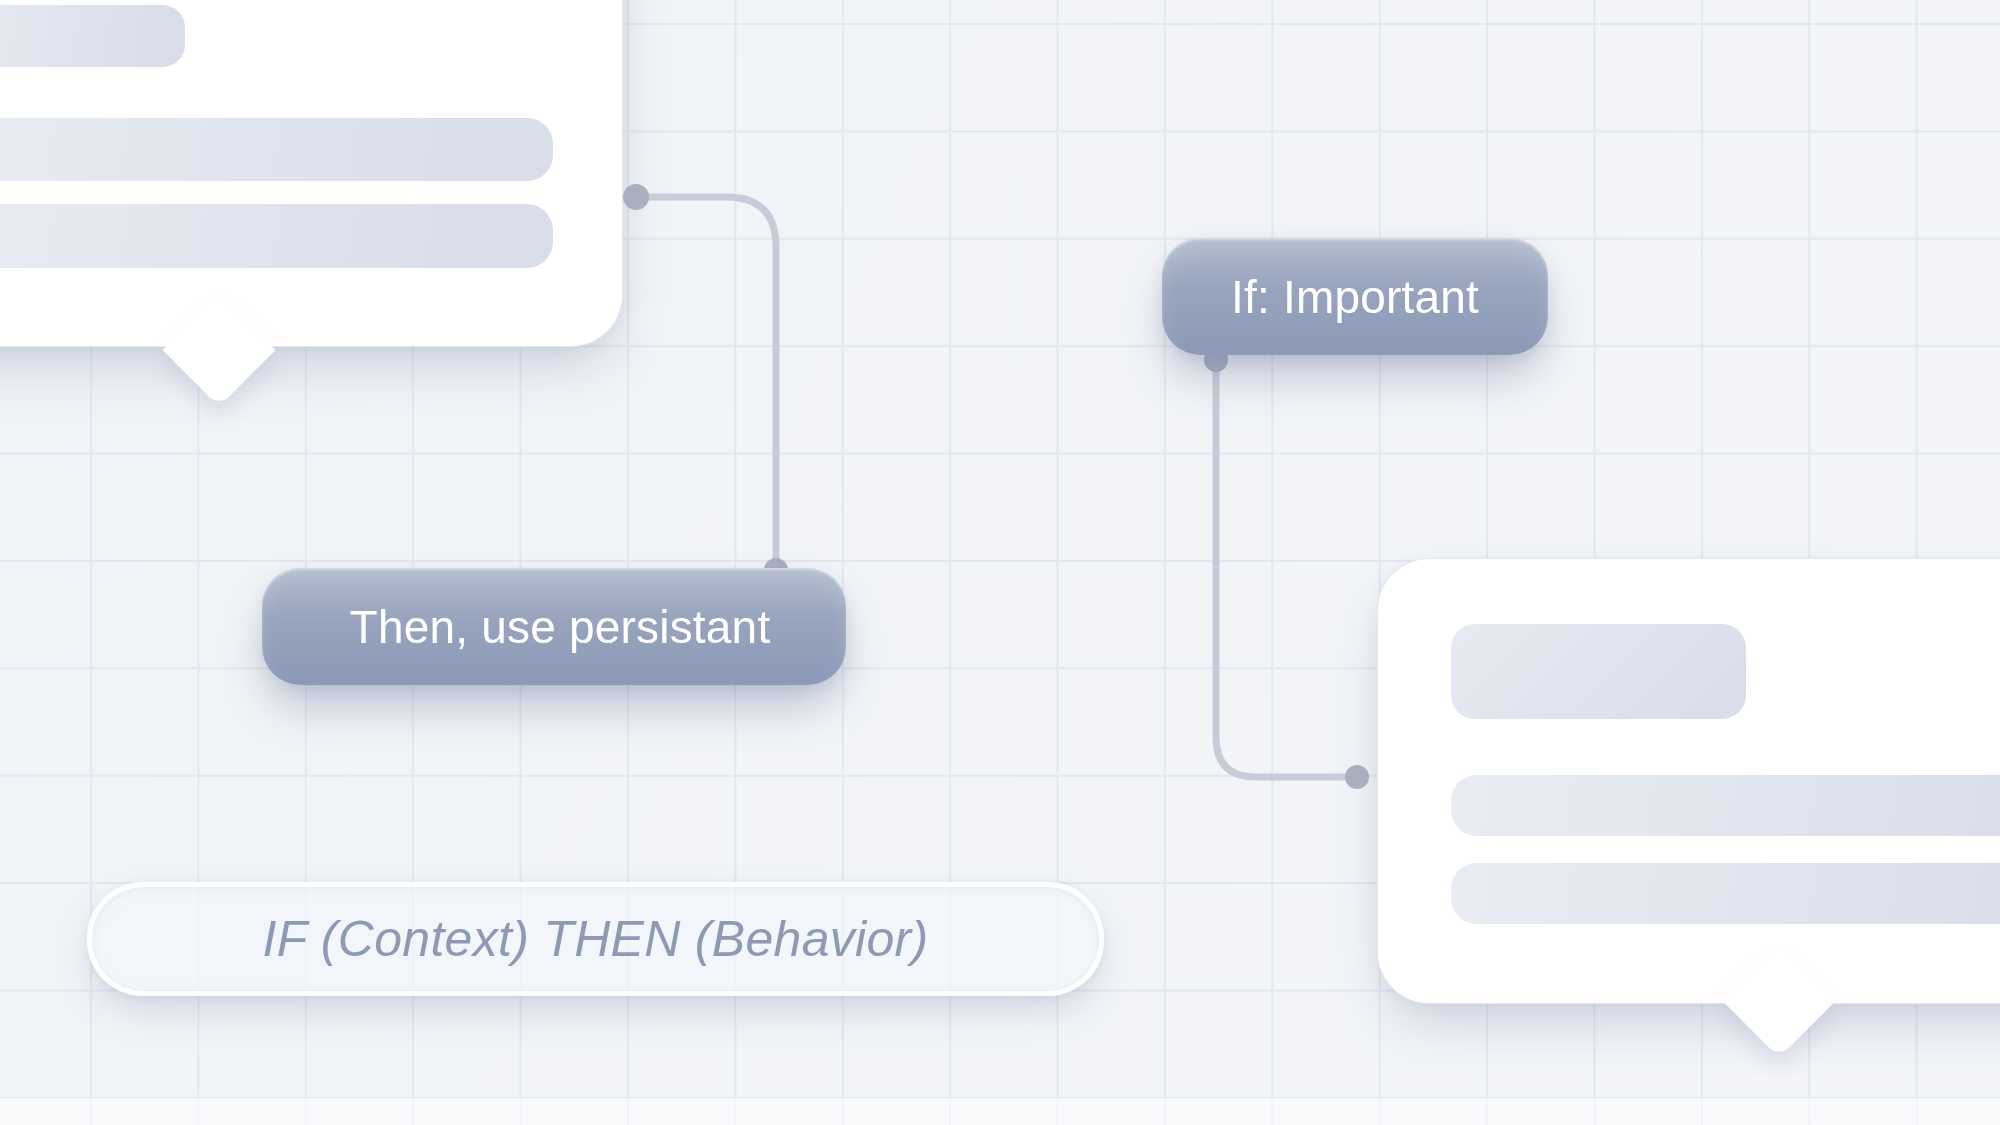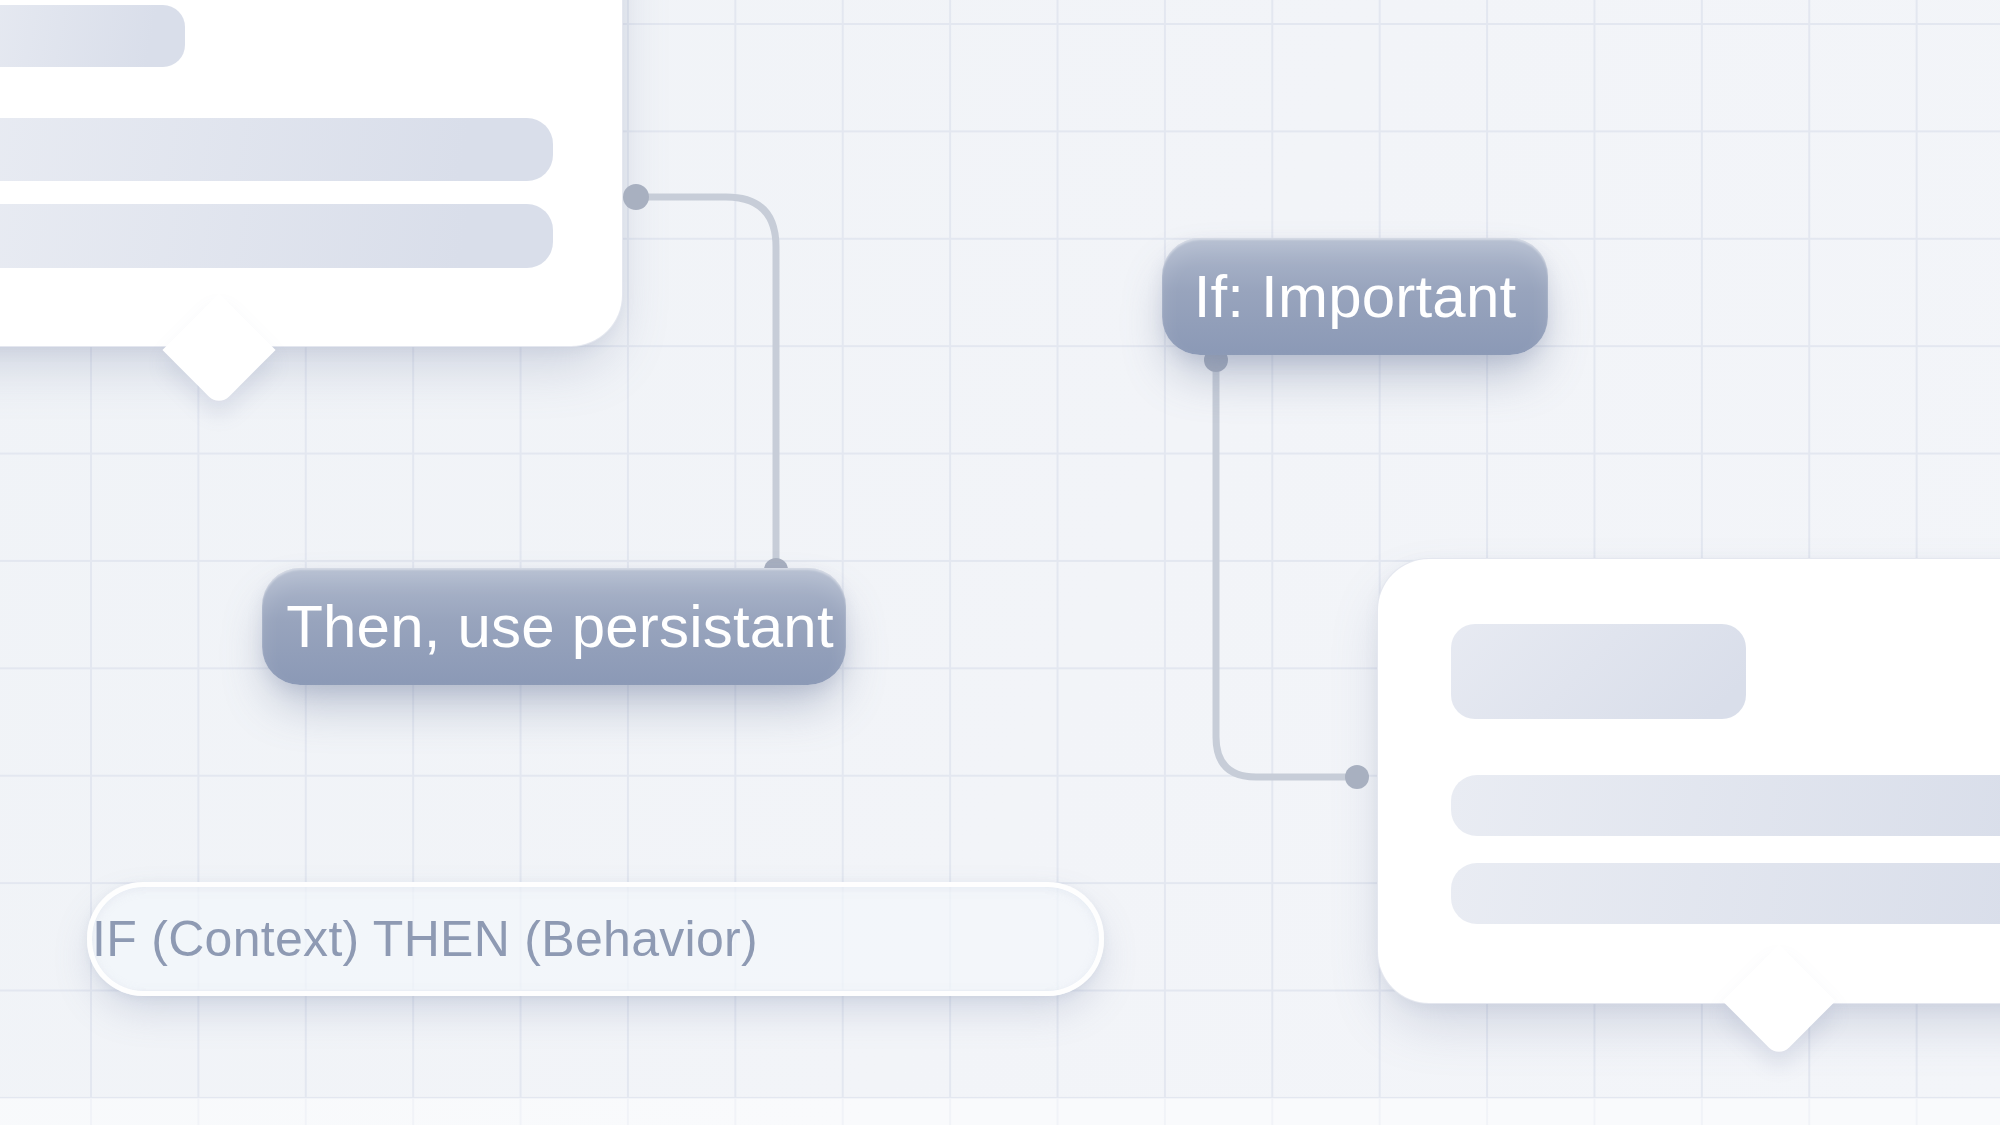--- a/index.html
+++ b/index.html
@@ -106,47 +106,48 @@
     align-items: center;
     justify-content: center;
     border-radius: 38px;
     background: linear-gradient(180deg, var(--node-fill-top, #afb9cd) 0%, #98a4bd 45%, var(--node-fill-bottom, #8b99b6) 100%);
     box-shadow:
       0 26px 48px -10px rgba(104,119,153,0.45),
       0 6px 16px rgba(104,119,153,0.12),
       inset 0 2px 2px rgba(255,255,255,0.40),
       inset 0 12px 20px rgba(255,255,255,0.14);
     color: var(--node-text, #ffffff);
-    font-size: 60px;
+    font-size: 46px;
     letter-spacing: 0.2px;
     z-index: 4;
   }
   .node-condition { left: 1162px; top: 238px; width: 386px; height: 117px; }
   .node-action    { left: 262px;  top: 568px; width: 572px; height: 117px; padding-left: 12px; }
 
   
   .rule-pill {
     position: absolute;
     left: 87px; top: 882px;
     width: 1017px; height: 114px;
     display: flex;
     align-items: center;
-    justify-content: flex-start;
+    justify-content: center;
     box-sizing: border-box;
     border: 5px solid rgba(255,255,255,0.95);
     border-radius: 56px;
     background: var(--rule-fill, rgba(243,246,251,0.72));
     box-shadow:
       0 18px 40px -8px rgba(120,134,168,0.30),
       0 2px 10px rgba(120,134,168,0.10),
       inset 0 2px 10px rgba(190,200,220,0.25);
     color: var(--rule-text, #8e9ab3);
     font-size: 50px;
     letter-spacing: 0.3px;
     z-index: 5;
+    font-style: italic;
   }
 </style>
 </head>
 <body>
 
 <div class="stage">
 
   <div class="bottom-band"></div>
 
   <div class="card card-top-left">

